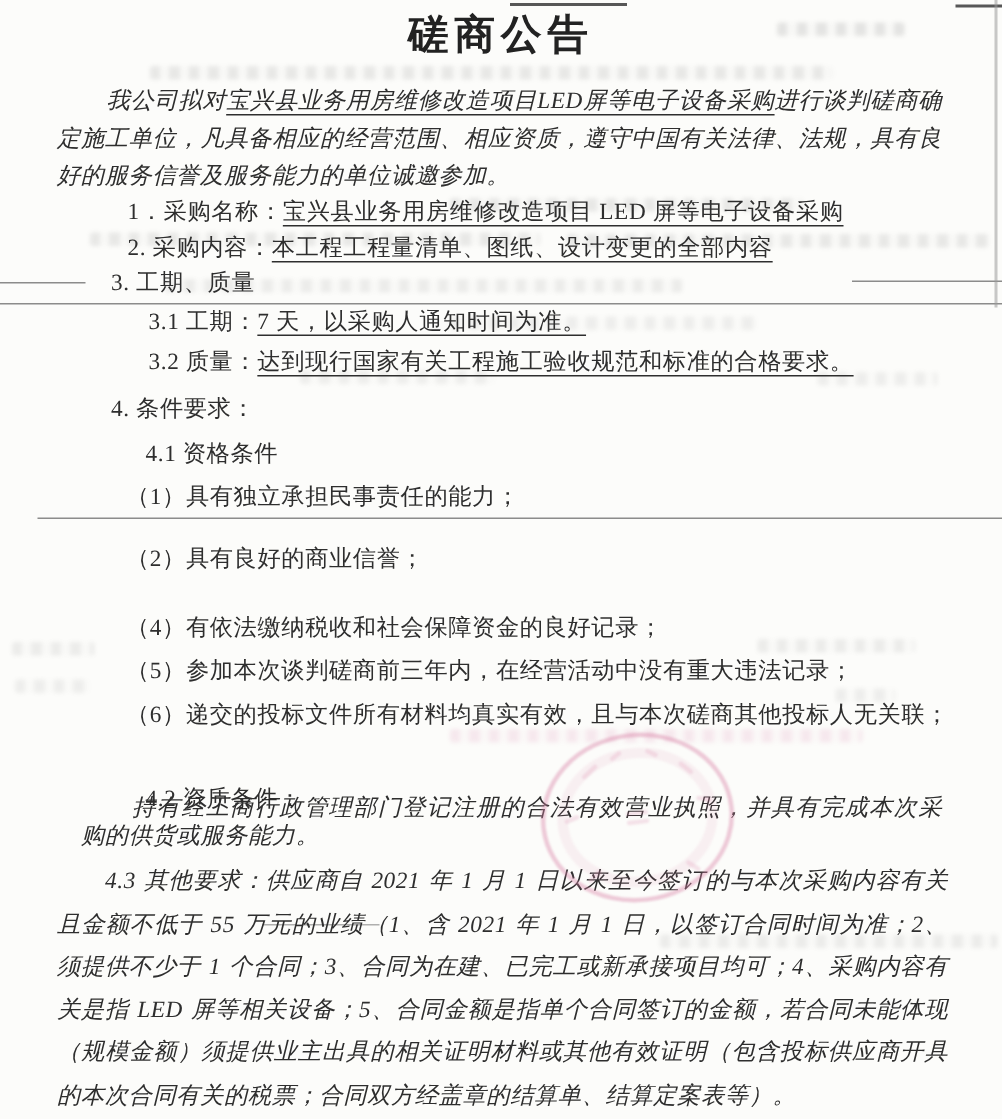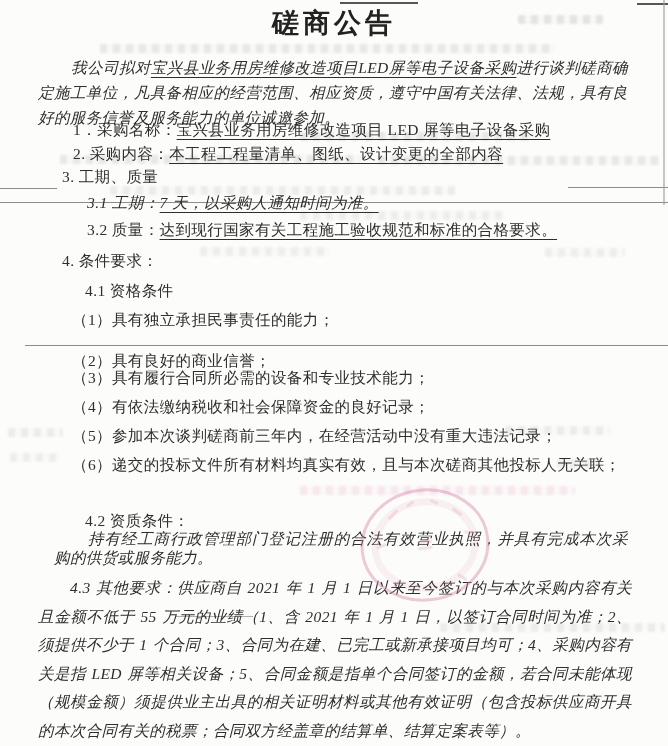--- a/index.html
+++ b/index.html
@@ -20,21 +20,21 @@
   .para {
     position: absolute; left: 38px; right: 40px;
     margin: 0; font-size: 15.5px; letter-spacing: .4px;
     text-align: justify;
     font-style: italic;
   }
   .intro { top: 55px; line-height: 25px; text-indent: 33px; }
   .p42   { top: 529px; line-height: 19px; text-indent: 34px; margin-left: 16px; }
   .p43   { top: 574px; right: 36px; line-height: 28.6px; text-indent: 32px; word-spacing: 1px; }
   .ln {
-    position: absolute; margin: 0;
+    position: absolute; margin: 12px;
     font-size: 15.5px; letter-spacing: .4px; line-height: 17px;
     white-space: nowrap;
   }
   .u { text-decoration: underline; text-decoration-thickness: 1px; text-underline-offset: 3.5px; }
   .sline { position: absolute; background: #6f6f6f; height: 1px; opacity: .8; }
   .sline.dark { background:#454545; height:2px; opacity:.9; }
   .vline { position: absolute; background: #9a9a9a; width: 1.5px; opacity: .55; }
   .bleed {
     position: absolute; height: 9px; opacity: .5;
     background: repeating-linear-gradient(90deg,
@@ -81,31 +81,30 @@
   <h1 class="title">磋商公告</h1>
 
   <p class="para intro"><span>我公司拟对</span><span class="u">宝兴县业务用房维修改造项目LED屏等电子设备采购</span><span>进行谈判磋商确定施工单位，凡具备相应的经营范围、相应资质，遵守中国有关法律、法规，具有良好的服务信誉及服务能力的单位诚邀参加。</span></p>
 
   <p class="ln" style="top:121px; left:73px;"><span>1．采购名称：</span><span class="u">宝兴县业务用房维修改造项目 LED 屏等电子设备采购</span></p>
 
   <p class="ln" style="top:145px; left:73px;"><span>2. 采购内容：</span><span class="u">本工程工程量清单、图纸、设计变更的全部内容</span></p>
 
   <p class="ln" style="top:168px; left:62px;">3. 工期、质量</p>
 
-  <p class="ln" style="top:194px; left:87px;font-style:italic;"><span>3.1 工期：</span><span class="u">7 天，以采购人通知时间为准。</span></p>
+  <p class="ln" style="top:194px; left:87px;"><span>3.1 工期：</span><span class="u">7 天，以采购人通知时间为准。</span></p>
 
   <p class="ln" style="top:221px; left:87px;"><span>3.2 质量：</span><span class="u">达到现行国家有关工程施工验收规范和标准的合格要求。</span></p>
 
   <p class="ln" style="top:252px; left:62px;">4. 条件要求：</p>
 
   <p class="ln" style="top:282px; left:85px;">4.1 资格条件</p>
 
   <p class="ln" style="top:311px; left:72px;">（1）具有独立承担民事责任的能力；</p>
   <p class="ln" style="top:352px; left:72px;">（2）具有良好的商业信誉；</p>
-  <p class="ln" style="top:369px; left:72px;">（3）具有履行合同所必需的设备和专业技术能力；</p>
   <p class="ln" style="top:398px; left:72px;">（4）有依法缴纳税收和社会保障资金的良好记录；</p>
   <p class="ln" style="top:427px; left:72px;">（5）参加本次谈判磋商前三年内，在经营活动中没有重大违法记录；</p>
   <p class="ln" style="top:456px; left:72px;">（6）递交的投标文件所有材料均真实有效，且与本次磋商其他投标人无关联；</p>
 
   <p class="ln" style="top:512px; left:85px;">4.2 资质条件：</p>
 
   <p class="para p42">持有经工商行政管理部门登记注册的合法有效营业执照，并具有完成本次采购的供货或服务能力。</p>
 
   <p class="para p43">4.3 其他要求：供应商自 2021 年 1 月 1 日以来至今签订的与本次采购内容有关且金额不低于 55 万元的业绩（1、含 2021 年 1 月 1 日，以签订合同时间为准；2、须提供不少于 1 个合同；3、合同为在建、已完工或新承接项目均可；4、采购内容有关是指 LED 屏等相关设备；5、合同金额是指单个合同签订的金额，若合同未能体现（规模金额）须提供业主出具的相关证明材料或其他有效证明（包含投标供应商开具的本次合同有关的税票；合同双方经盖章的结算单、结算定案表等）。</p>
 

